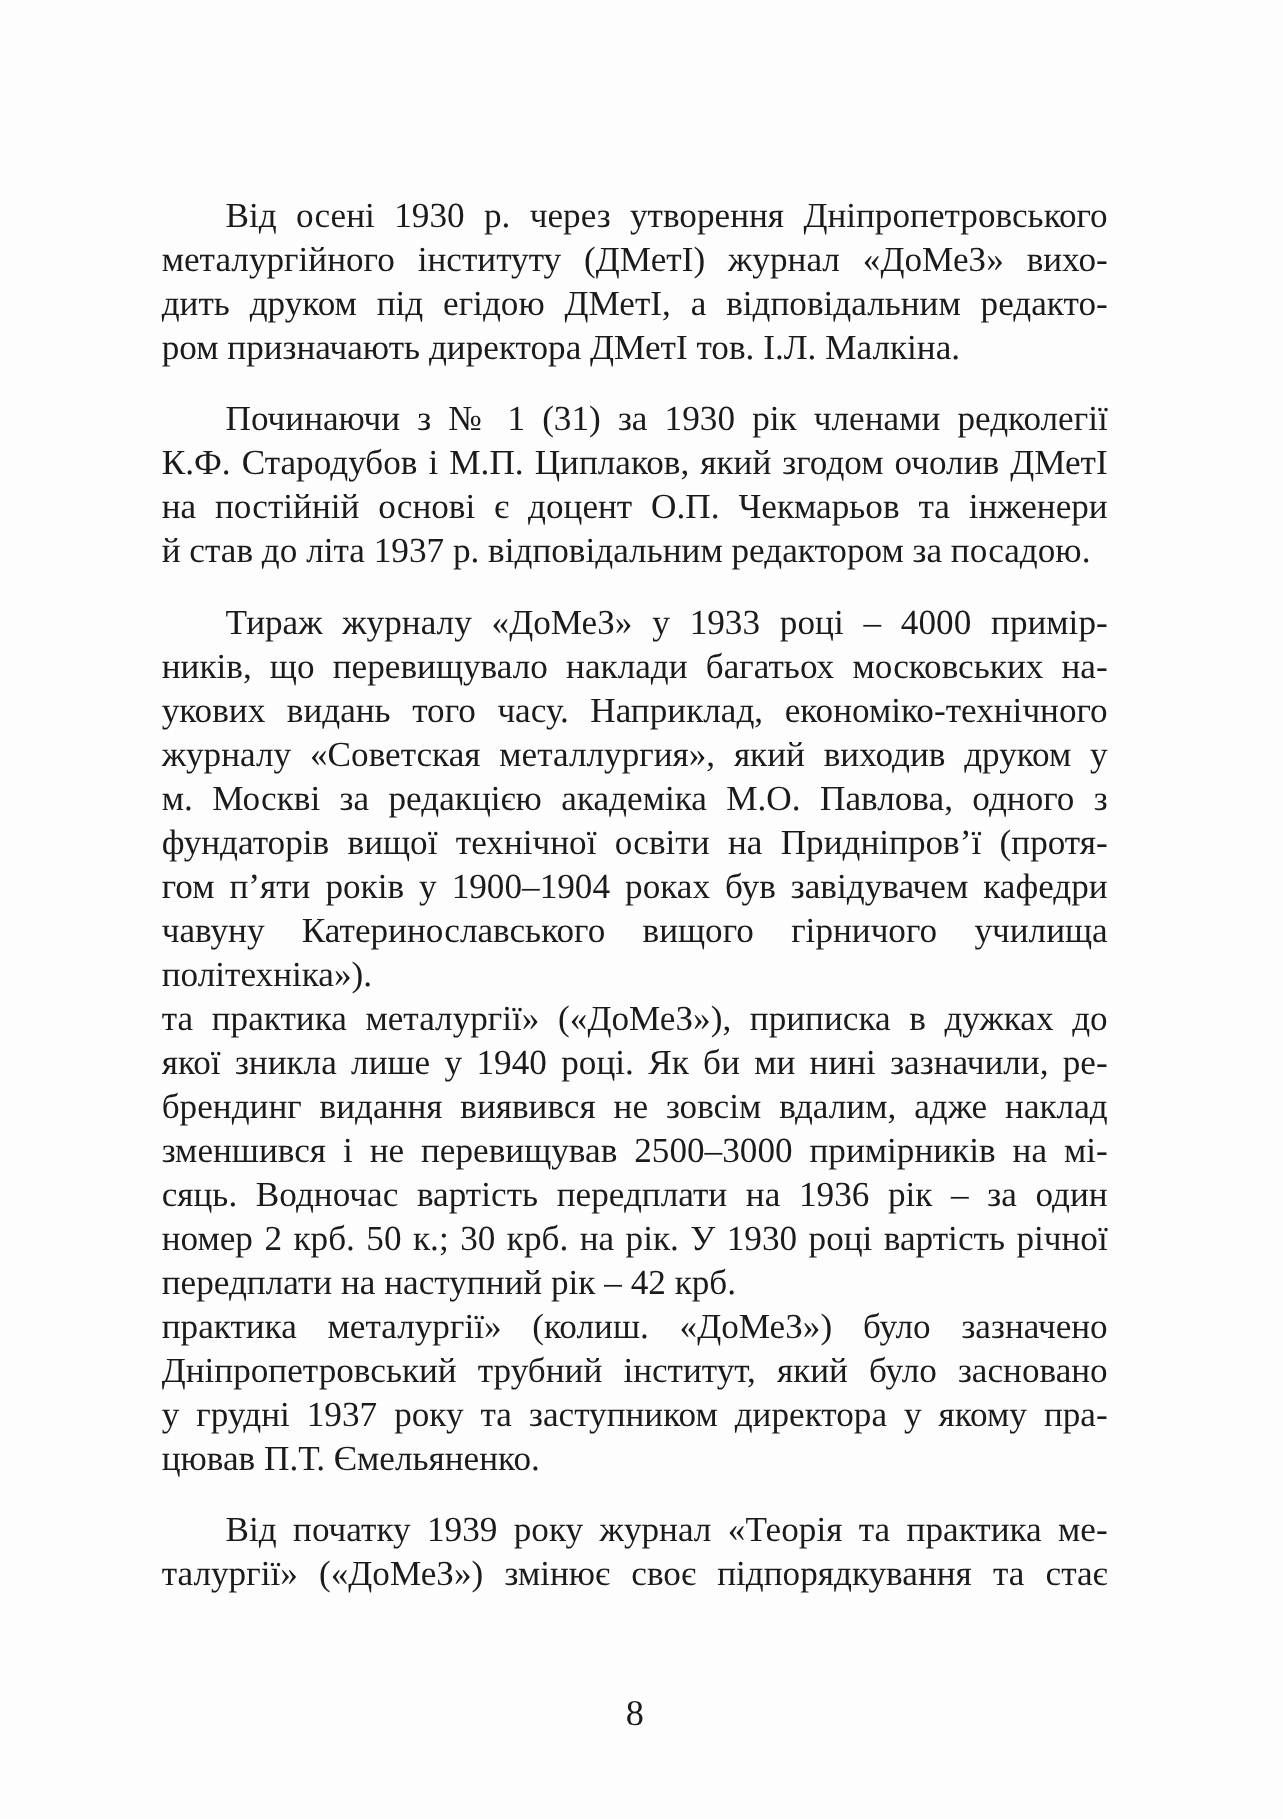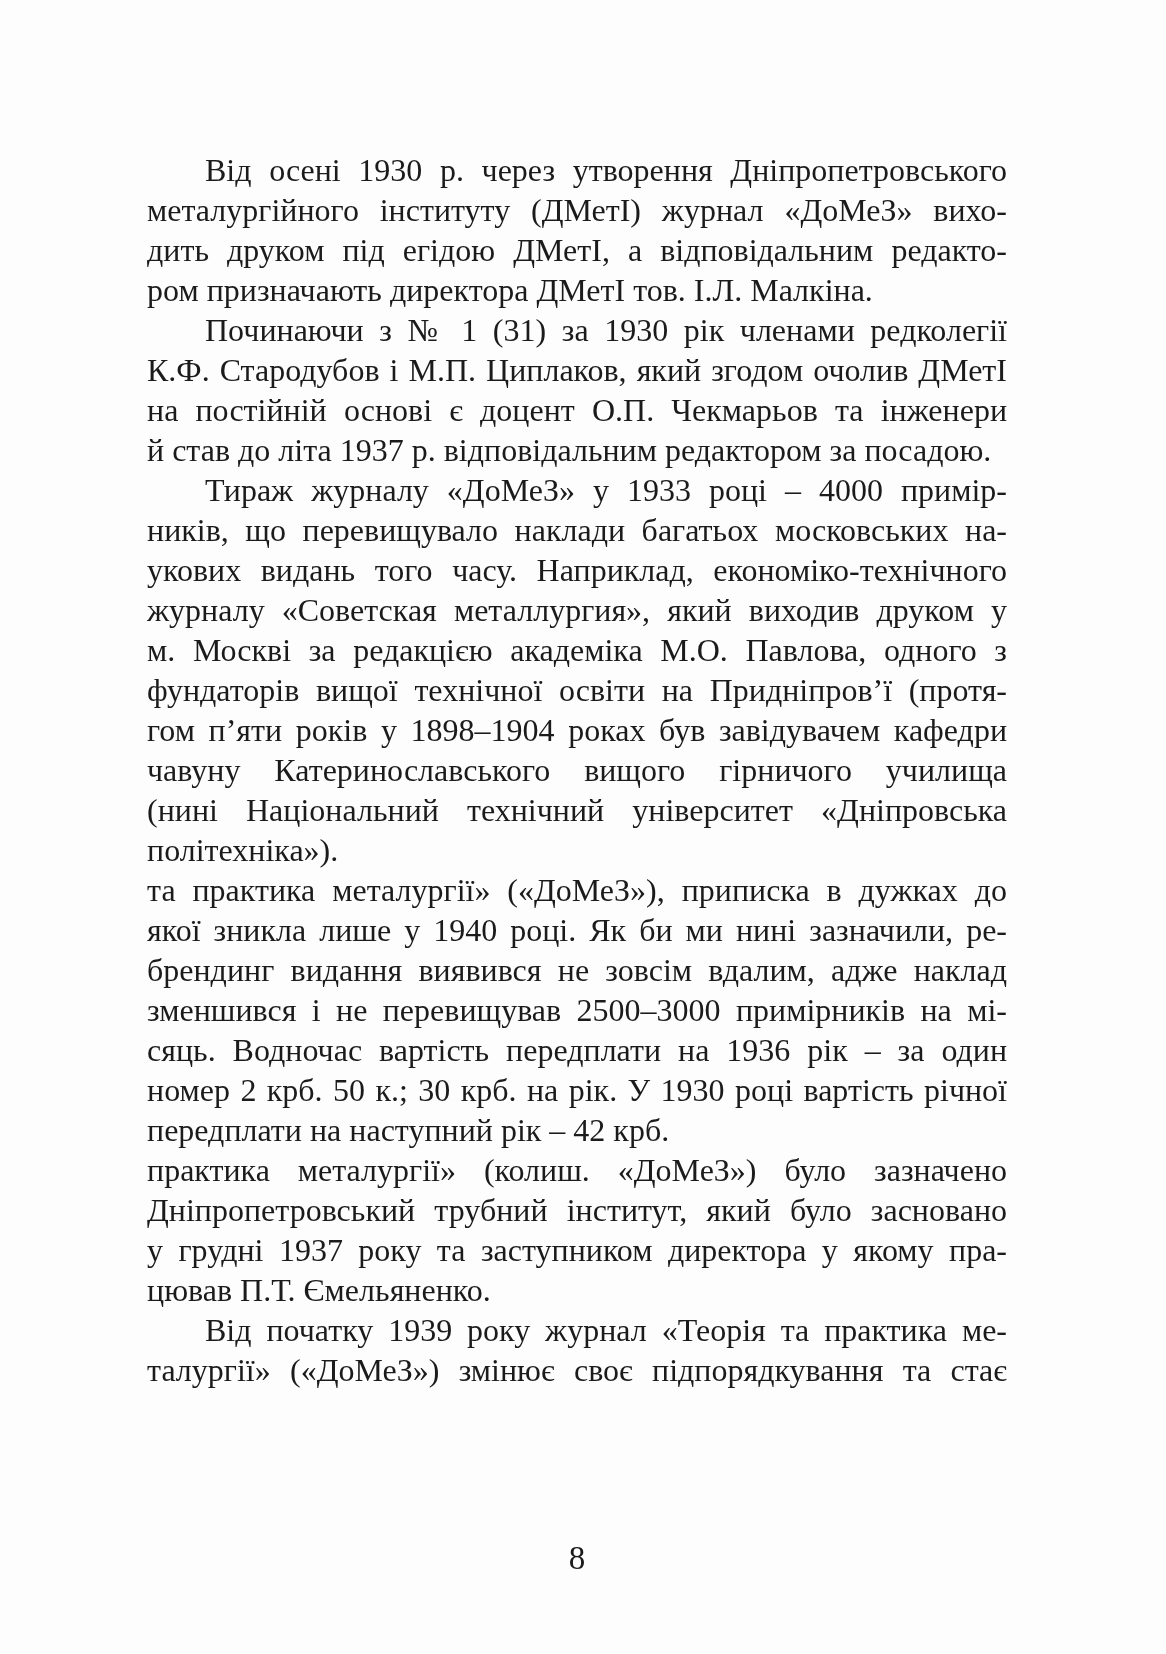--- a/index.html
+++ b/index.html
@@ -30,20 +30,21 @@
     padding: 0;
   }
   .line {
     height: 40px;
     text-align: justify;
     text-align-last: justify;
     white-space: normal;
   }
   .line.indent {
     text-indent: 58px;
+    margin-top: 25px;
   }
   .line.para-end {
     text-align-last: left;
   }
   .page-number {
     position: absolute;
     left: 147px;
     top: 1538px;
     width: 860px;
     text-align: center;
@@ -68,23 +69,22 @@
         <div class="line">на постійній основі є доцент О.П. Чекмарьов та інженери</div>
         <div class="line para-end">й став до літа 1937 р. відповідальним редактором за посадою.</div>
       </div>
       <div class="para">
         <div class="line indent">Тираж журналу «ДоМеЗ» у 1933 році – 4000 примір-</div>
         <div class="line">ників, що перевищувало наклади багатьох московських на-</div>
         <div class="line">укових видань того часу. Наприклад, економіко-технічного</div>
         <div class="line">журналу «Советская металлургия», який виходив друком у</div>
         <div class="line">м. Москві за редакцією академіка М.О. Павлова, одного з</div>
         <div class="line">фундаторів вищої технічної освіти на Придніпров’ї (протя-</div>
-        <div class="line">гом п’яти років у 1898–1904 роках був завідувачем кафедри</div>
+        <div class="line">гом п’яти років у 1900–1904 роках був завідувачем кафедри</div>
         <div class="line">чавуну Катеринославського вищого гірничого училища</div>
-        <div class="line">(нині Національний технічний університет «Дніпровська</div>
         <div class="line para-end">політехніка»).</div>
       </div>
       <div class="para">
         <div class="line">та практика металургії» («ДоМеЗ»), приписка в дужках до</div>
         <div class="line">якої зникла лише у 1940 році. Як би ми нині зазначили, ре-</div>
         <div class="line">брендинг видання виявився не зовсім вдалим, адже наклад</div>
         <div class="line">зменшився і не перевищував 2500–3000 примірників на мі-</div>
         <div class="line">сяць. Водночас вартість передплати на 1936 рік – за один</div>
         <div class="line">номер 2 крб. 50 к.; 30 крб. на рік. У 1930 році вартість річної</div>
         <div class="line para-end">передплати на наступний рік – 42 крб.</div>

